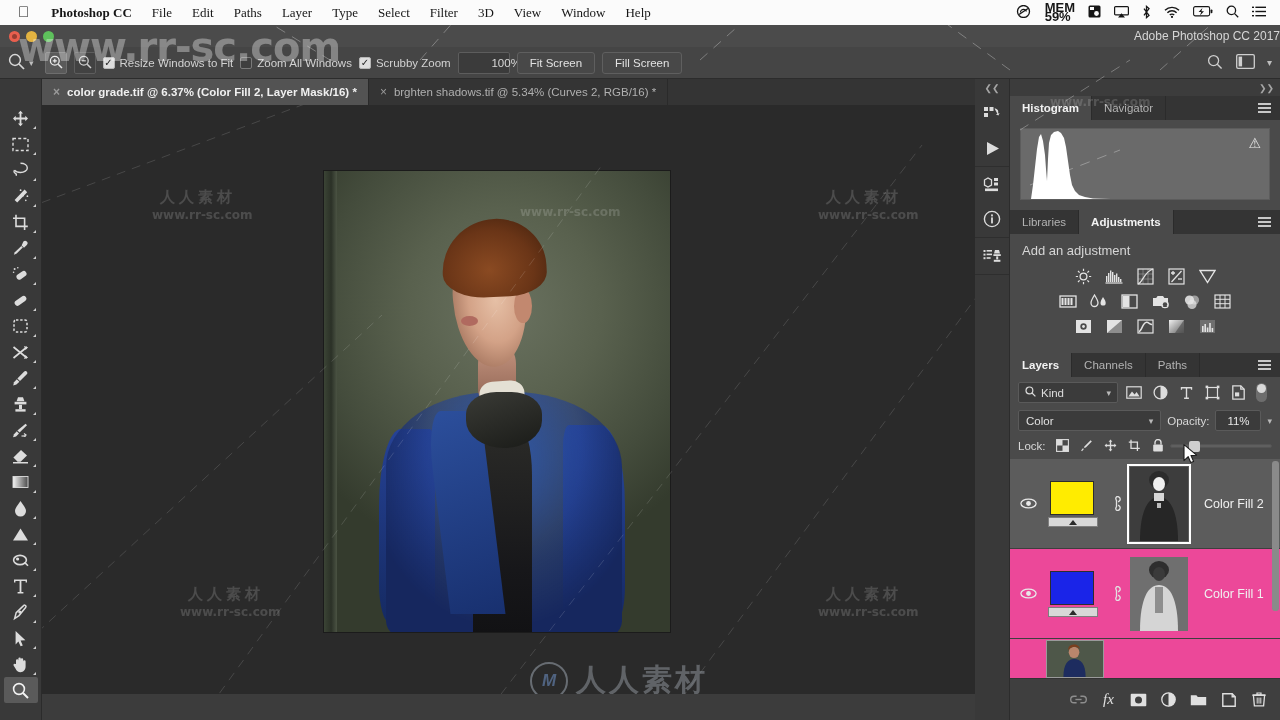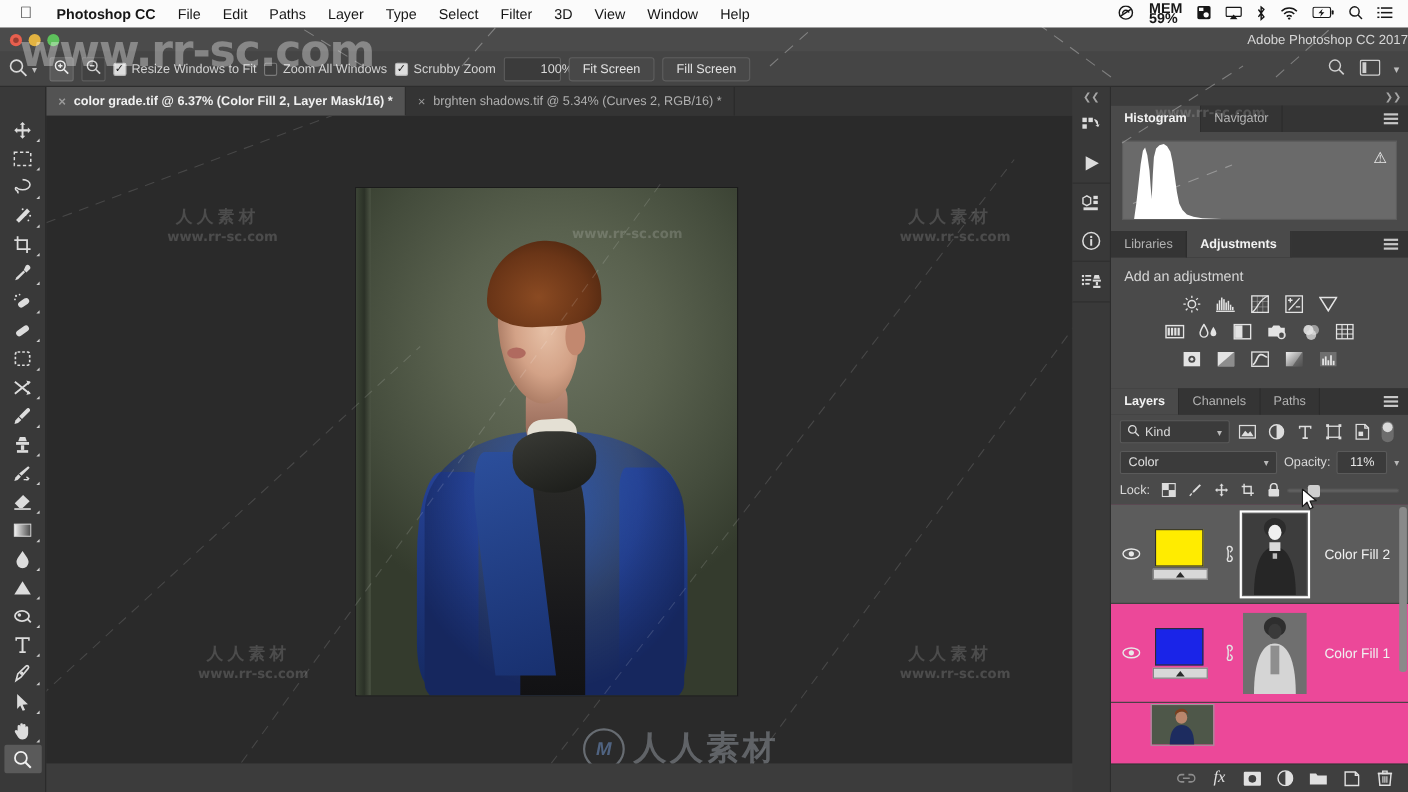--- a/index.html
+++ b/index.html
@@ -11,21 +11,21 @@
   }
   #app { position: relative; width: 1280px; height: 720px; }
 
   
   .macbar {
     position: absolute; left: 0; top: 0; width: 1280px; height: 25px;
     background: #fbfbfb; display: flex; align-items: center;
     padding: 0 10px; font-size: 13px; color: #161616; z-index: 40;
   }
   .macbar .apple { font-size: 15px; margin: 0 12px 2px 8px; }
-  .macbar .mi { padding: 0 10px; white-space: nowrap; }
+  .macbar .mi { padding: 0 10px; white-space: nowrap; font-family: Liberation Serif, serif; }
   .macbar .mi.bold { font-weight: bold; }
   .macbar .spacer { flex: 1; }
   .macbar .right { display: flex; align-items: center; gap: 13px; padding-right: 4px; }
   .macbar .mem { font-size: 13px; line-height: 8.5px; text-align: left; font-weight: bold; }
   .sysicon { display: inline-block; line-height: 1; }
 
   
   .titlebar {
     position: absolute; left: 0; top: 25px; width: 1280px; height: 22px;
     background: #4b4b4b; display: flex; align-items: center;
@@ -303,21 +303,21 @@
   .lnk { width: 12px; display: flex; align-items: center; justify-content: center; color: #e2e2e2; font-size: 12px; }
   .maskthumb { width: 58px; height: 74px; position: relative; }
   .maskthumb .inner { position: absolute; inset: 0; }
   .maskthumb.selected { outline: 2px solid #fff; outline-offset: 1px; }
   .layername { color: #f0f0f0; font-size: 12.5px; margin-left: 8px; white-space: nowrap; }
 
   .partial-layer { display: flex; align-items: center; height: 40px; padding: 0 8px; gap: 8px; }
   .partial-layer .pthumb { width: 58px; height: 38px; margin-left: 28px; border: 1px solid #9a9a9a; position: relative; overflow: hidden; }
 
   .lp-footer {
-    height: 26px; background: #3f3f3f; border-top: 1px solid #333;
+    height: 42px; background: #3f3f3f; border-top: 1px solid #333;
     display: flex; align-items: center; justify-content: flex-end; gap: 13px; padding-right: 13px;
     color: #cfcfcf;
   }
   .fico { width: 17px; height: 17px; display: flex; align-items: center; justify-content: center; }
   .fico.dim { color: #8d8d8d; }
 
   .pscroll { position: absolute; right: 1px; top: 2px; width: 7px; height: 150px;
     background: #8a8a8a; border-radius: 3px; }
 
   

